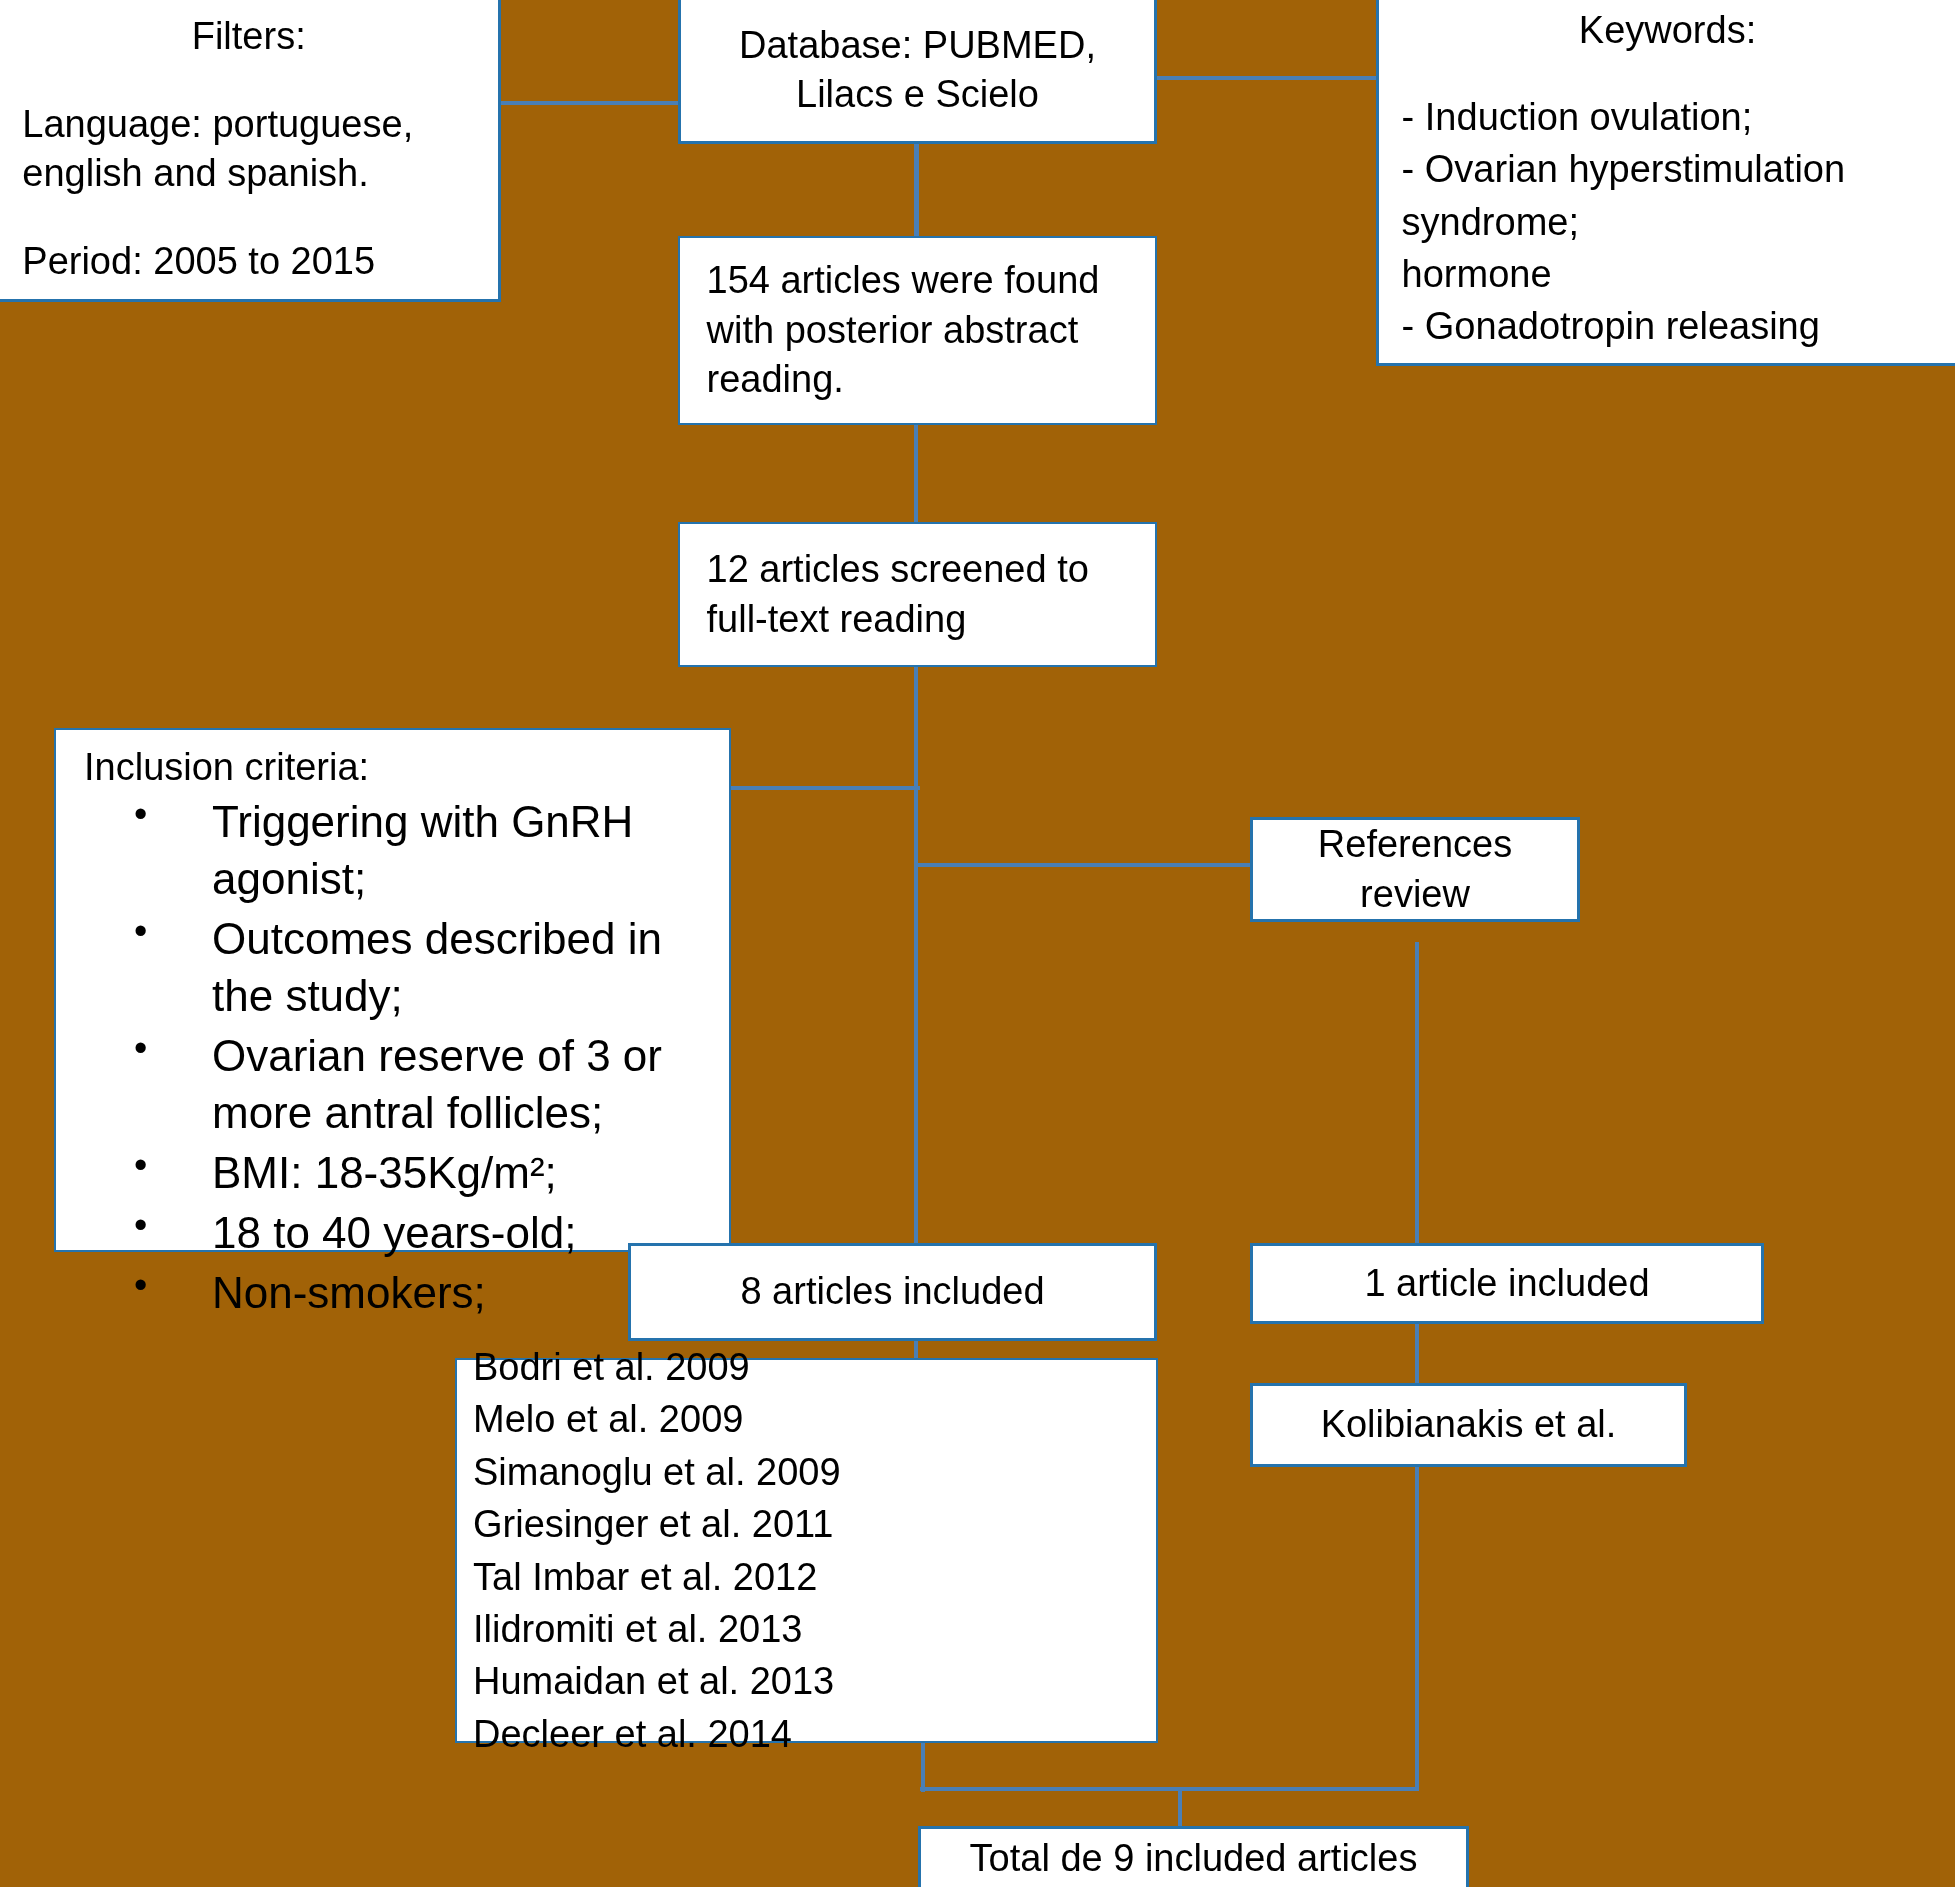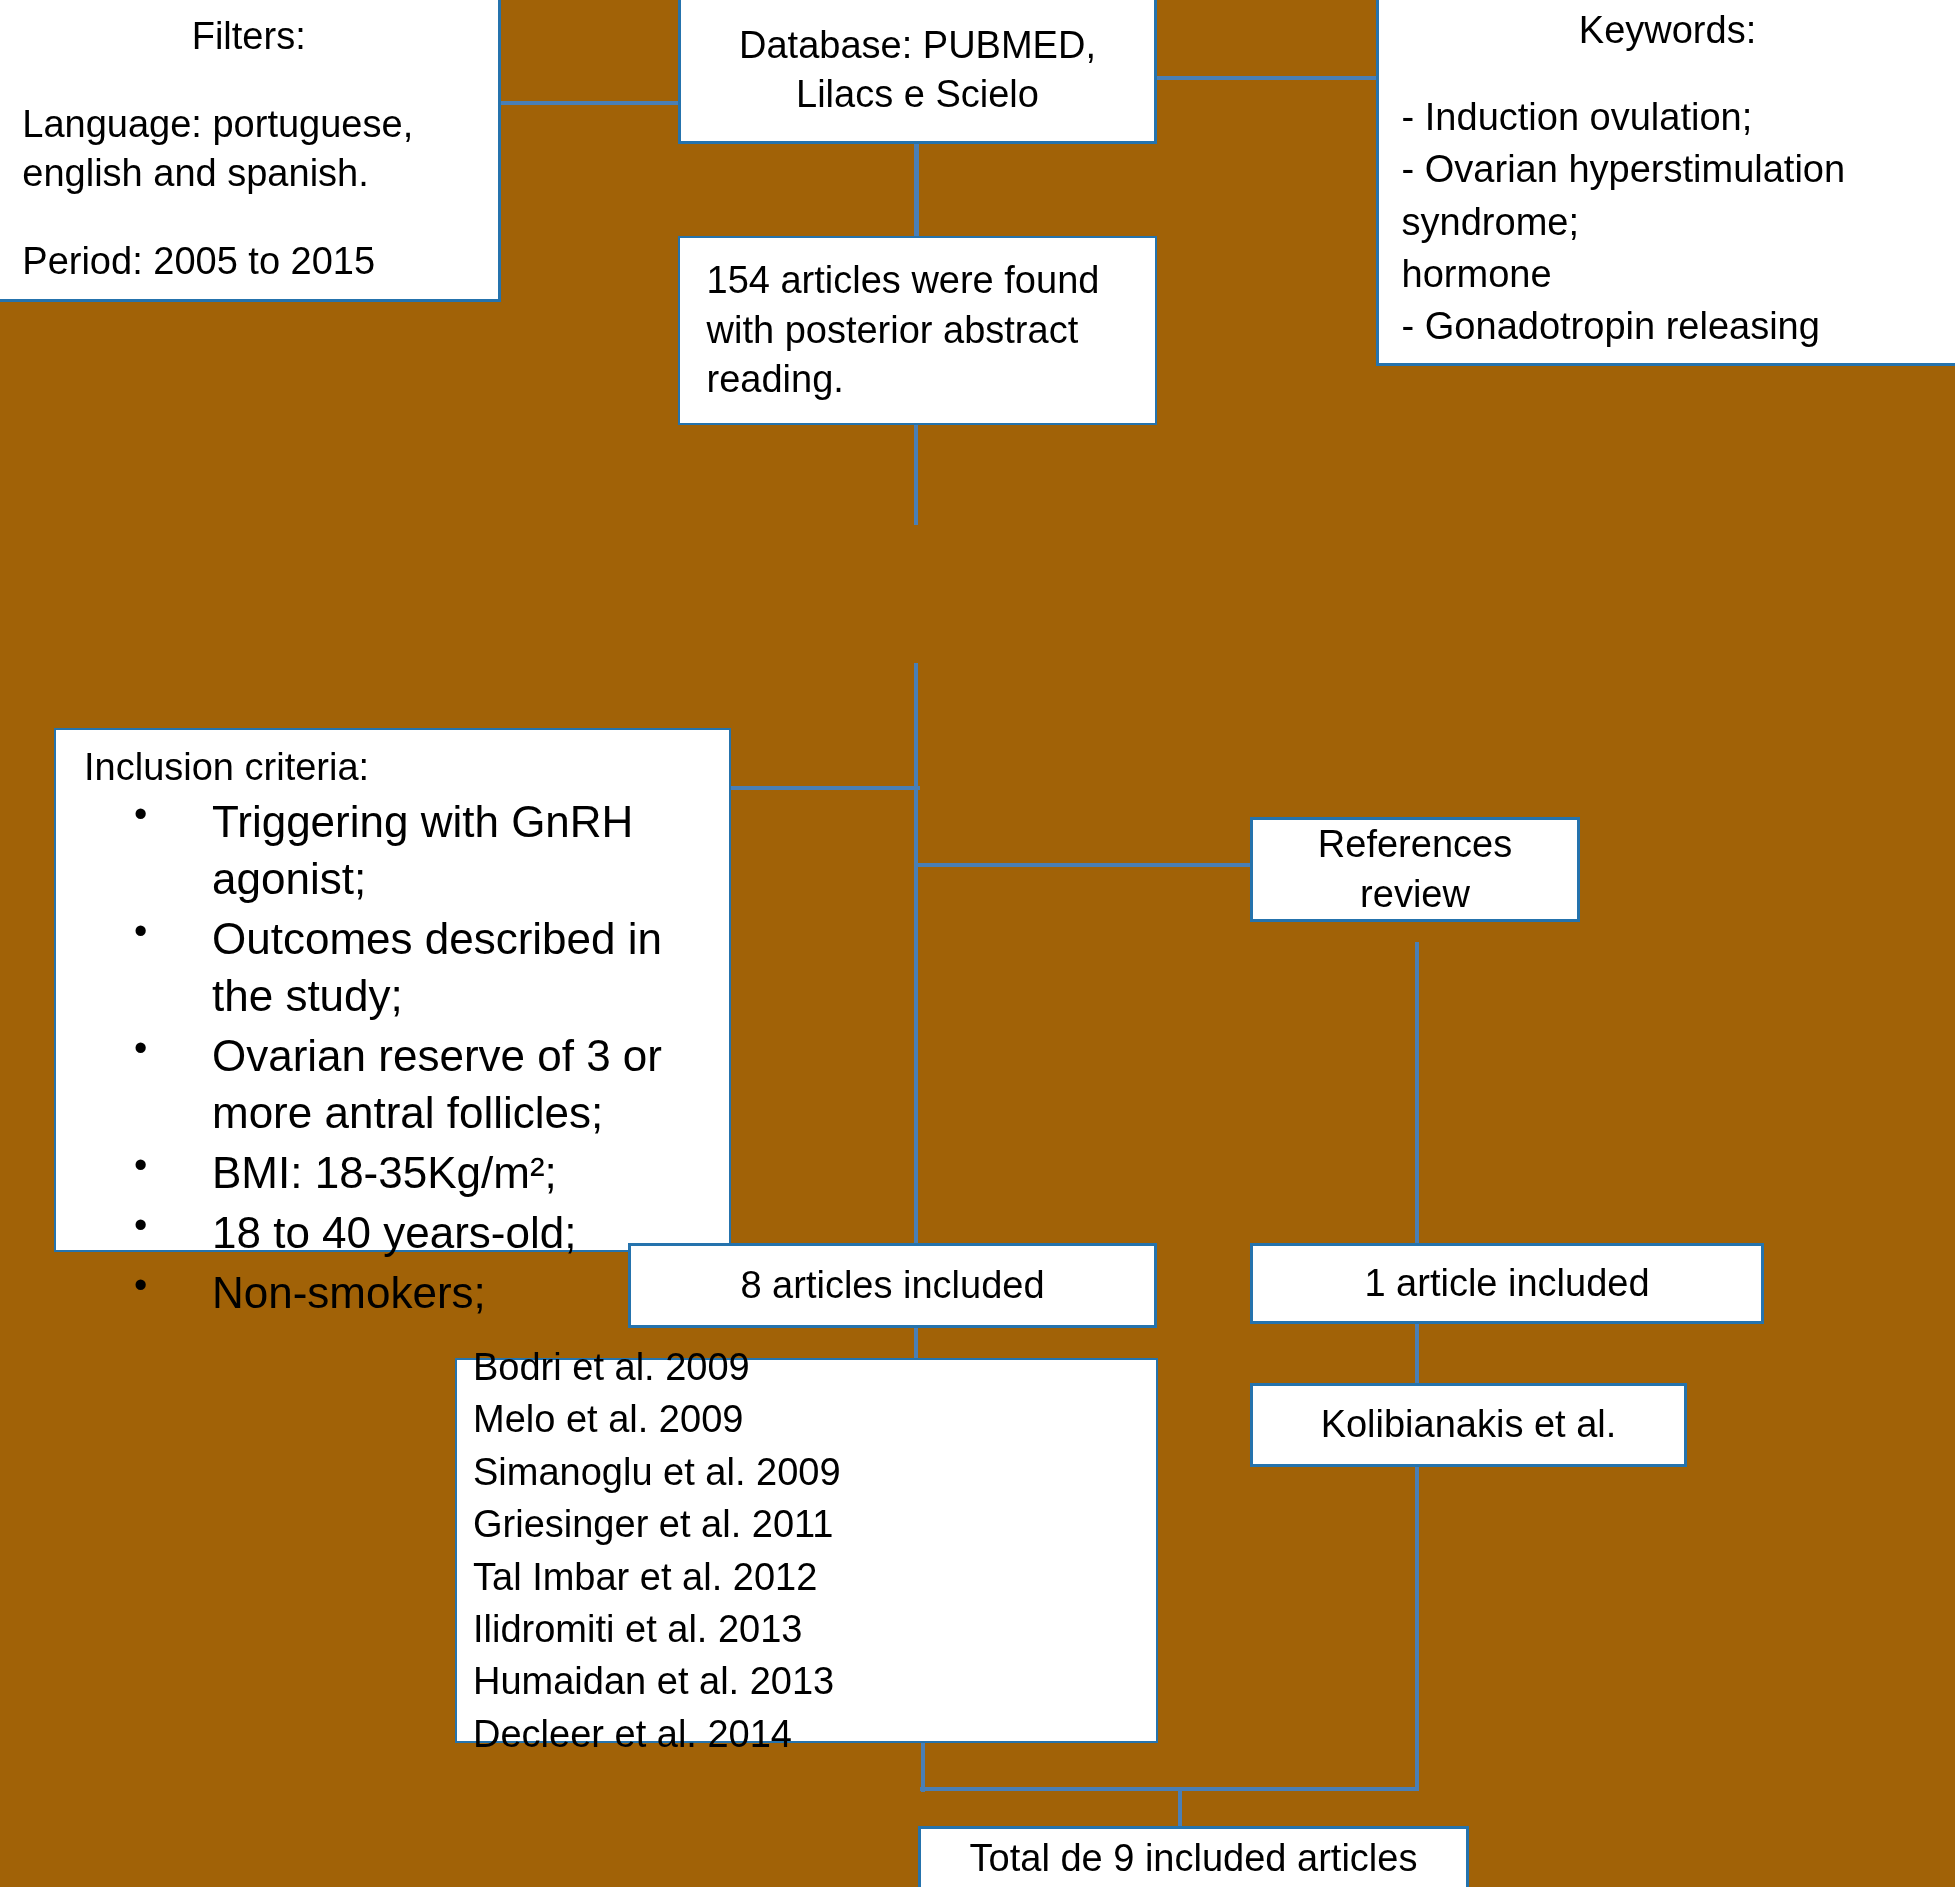--- a/index.html
+++ b/index.html
@@ -140,20 +140,26 @@
   </div>
 
   <div class="box" style="left:678px; top:236px; width:479px; height:189px; border-width:2.7px;">
     <div class="box-inner">
       <div class="txt left pad-l">154 articles were found
 with posterior abstract
 reading.</div>
     </div>
   </div>
 
+  <div class="box" style="left:678px; top:522px; width:479px; height:145px; border-width:2.7px;">
+    <div class="box-inner">
+      <div class="txt left pad-l">12 articles screened to
+full-text reading</div>
+    </div>
+  </div>
 
   <div class="box" style="left:54px; top:728px; width:677px; height:524px; border-width:2.7px;">
     <div class="box-inner" style="justify-content:flex-start;">
       <div class="txt left" style="padding-left:28px; margin-top:13.3px;">Inclusion criteria:</div>
       <ul class="crit">
         <li>Triggering with GnRH agonist;</li>
         <li>Outcomes described in the study;</li>
         <li>Ovarian reserve of 3 or more antral follicles;</li>
         <li>BMI: 18-35Kg/m²;</li>
         <li>18 to 40 years-old;</li>
@@ -162,21 +168,21 @@
     </div>
   </div>
 
   <div class="box" style="left:1250px; top:817px; width:330px; height:105px;">
     <div class="box-inner">
       <div class="txt center">References
 review</div>
     </div>
   </div>
 
-  <div class="box" style="left:628px; top:1243px; width:529px; height:85px;">
+  <div class="box" style="left:628px; top:1243px; width:529px; height:98px;">
     <div class="box-inner">
       <div class="txt center">8 articles included</div>
     </div>
   </div>
 
   <div class="box" style="left:1250px; top:1243px; width:514px; height:81px;">
     <div class="box-inner">
       <div class="txt center">1 article included</div>
     </div>
   </div>

